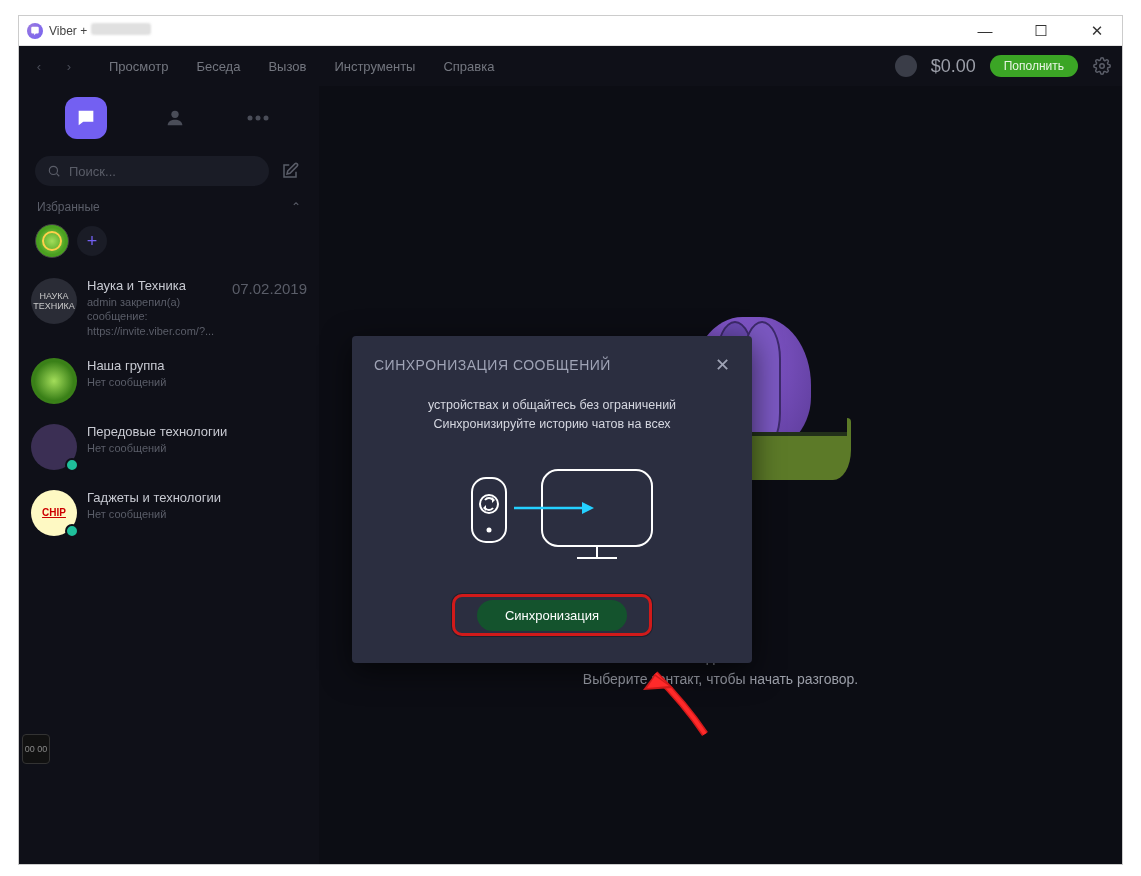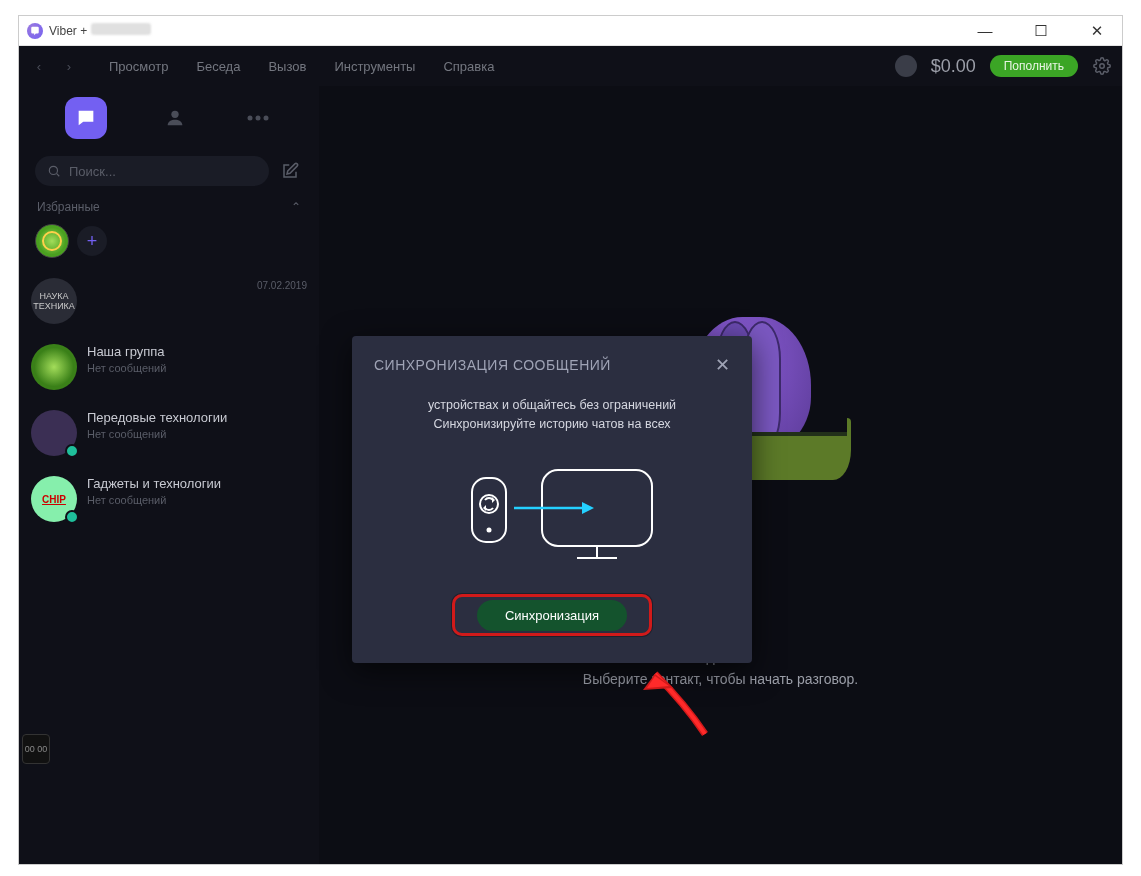--- a/index.html
+++ b/index.html
@@ -42,24 +42,24 @@
   .fav-row { display:flex; align-items:center; gap:8px; padding:6px 16px 10px;}
   .fav-avatar { width:34px; height:34px; border-radius:50%; background: radial-gradient(circle, #a3dd5a 0%, #4aa020 60%); border:1px solid #444; position:relative; overflow:hidden;}
   .fav-avatar::after{content:"";position:absolute;inset:6px;border-radius:50%;border:2px solid #ffd04a;}
   .fav-add { width:30px; height:30px; border-radius:50%; background:#1a1c26; color:#7360f2; display:flex;align-items:center;justify-content:center; font-size:18px;}
   .chat-item { display:flex; gap:10px; padding:10px 12px; align-items:flex-start; }
   .chat-avatar { width:46px; height:46px; border-radius:50%; background:#2a2c36; flex-shrink:0; position:relative; display:flex;align-items:center;justify-content:center; color:#c8c8c8; font-size:9px; text-align:center;}
   .bot-badge{position:absolute;right:-2px;bottom:-2px;width:14px;height:14px;border-radius:50%;background:#1fbf9b;border:2px solid #0f1018;}
   .chat-lines{flex:1;min-width:0;}
   .chat-title{color:#c8cad2;font-size:13px;margin-bottom:2px;}
   .chat-sub{color:#5a5d68;font-size:11px;line-height:1.3;}
-  .chat-date{color:#5a5d68;font-size:10px;margin-left:auto;padding-top:2px;}
+  .chat-date{color:#5a5d68;font-size:15px;margin-left:auto;padding-top:2px;}
   .av-green{background: radial-gradient(circle, #a3dd5a 0%, #3a8018 60%);}
   .av-tech{background:#3b2f54;}
-  .av-chip{background:#86efac;color:#cc0000;font-weight:bold;font-size:10px;text-decoration:underline;}
+  .av-chip{background:#fef9c3;color:#cc0000;font-weight:bold;font-size:10px;text-decoration:underline;}
 
   
   .main { flex:1; background:#0c0d14; position:relative; overflow:hidden;}
   .empty-art { position:absolute; left:50%; top:40%; transform:translate(-50%,-50%); width:260px; height:240px;}
   .onion{position:absolute; left:80px; top:10px; width:160px; height:180px;}
   .onion .bulb{position:absolute;left:20px;top:30px;width:120px;height:140px;border-radius:60px 60px 70px 70px/80px 80px 70px 70px;background:radial-gradient(ellipse at 40% 30%,#8b5dd6,#5a3a96);}
   .onion .seg{position:absolute;top:34px;width:38px;height:130px;border-radius:50px/100px;background:#6a4ab0;border:2px solid #3d2a6b;}
   .onion .seg.s2{left:45px;} .onion .seg.s3{left:72px;background:#7b58c2;}
   .boat{position:absolute;left:40px;top:155px;width:220px;height:48px;background:#5c7a28;border-radius:0 0 18px 18px / 0 0 30px 30px;border-top:4px solid #22301a;}
   .boat::before,.boat::after{content:"";position:absolute;top:-18px;width:4px;height:20px;background:#5c7a28;}
@@ -172,20 +172,25 @@
         </div>
         <div class="fav-row">
           <div class="fav-avatar"></div>
           <div class="fav-add">+</div>
         </div>
 
         <div id="chat-list">
             <div class="chat-item">
               <div class="chat-avatar ">НАУКА
 ТЕХНИКА</div>
+              <div class="chat-lines">
+                <div class="chat-title">Наука и Техника</div>
+                <div class="chat-sub">admin закрепил(а) сообщение:</div>
+                <div class="chat-sub">https://invite.viber.com/?...</div>
+              </div>
               <div class="chat-date">07.02.2019</div>
             </div>
             <div class="chat-item">
               <div class="chat-avatar av-green"></div>
               <div class="chat-lines">
                 <div class="chat-title">Наша группа</div>
                 <div class="chat-sub">Нет сообщений</div>
               </div>
             </div>
             <div class="chat-item">

